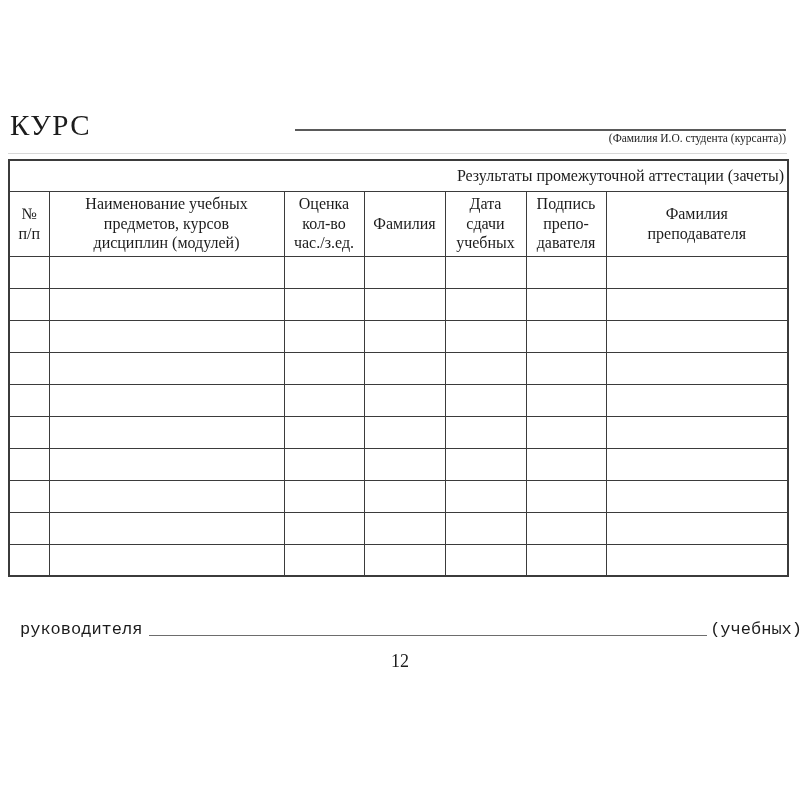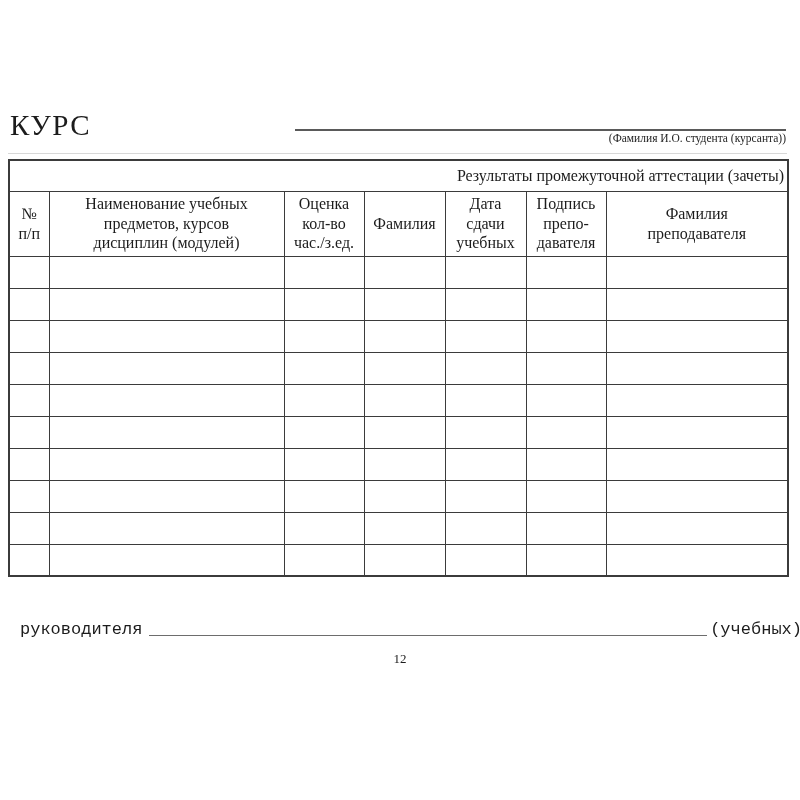--- a/index.html
+++ b/index.html
@@ -59,21 +59,21 @@
     display: flex; align-items: flex-end;
     font-size: 17px;
     font-family: Liberation Mono, monospace;
   }
   .footer-rule {
     flex: 1; height: 0; margin: 0 3px 3px 7px;
     border-bottom: 1.6px solid #6d6d6d;
   }
   .page-number {
     position: absolute; left: 0; top: 651px; width: 800px;
-    text-align: center; font-size: 13px;
+    text-align: center; font-size: 18px;
   }
 </style>
 </head>
 <body>
 
 <div class="page">
 
   <div class="course-heading">КУРС</div>
 
   <div class="student-sig">

